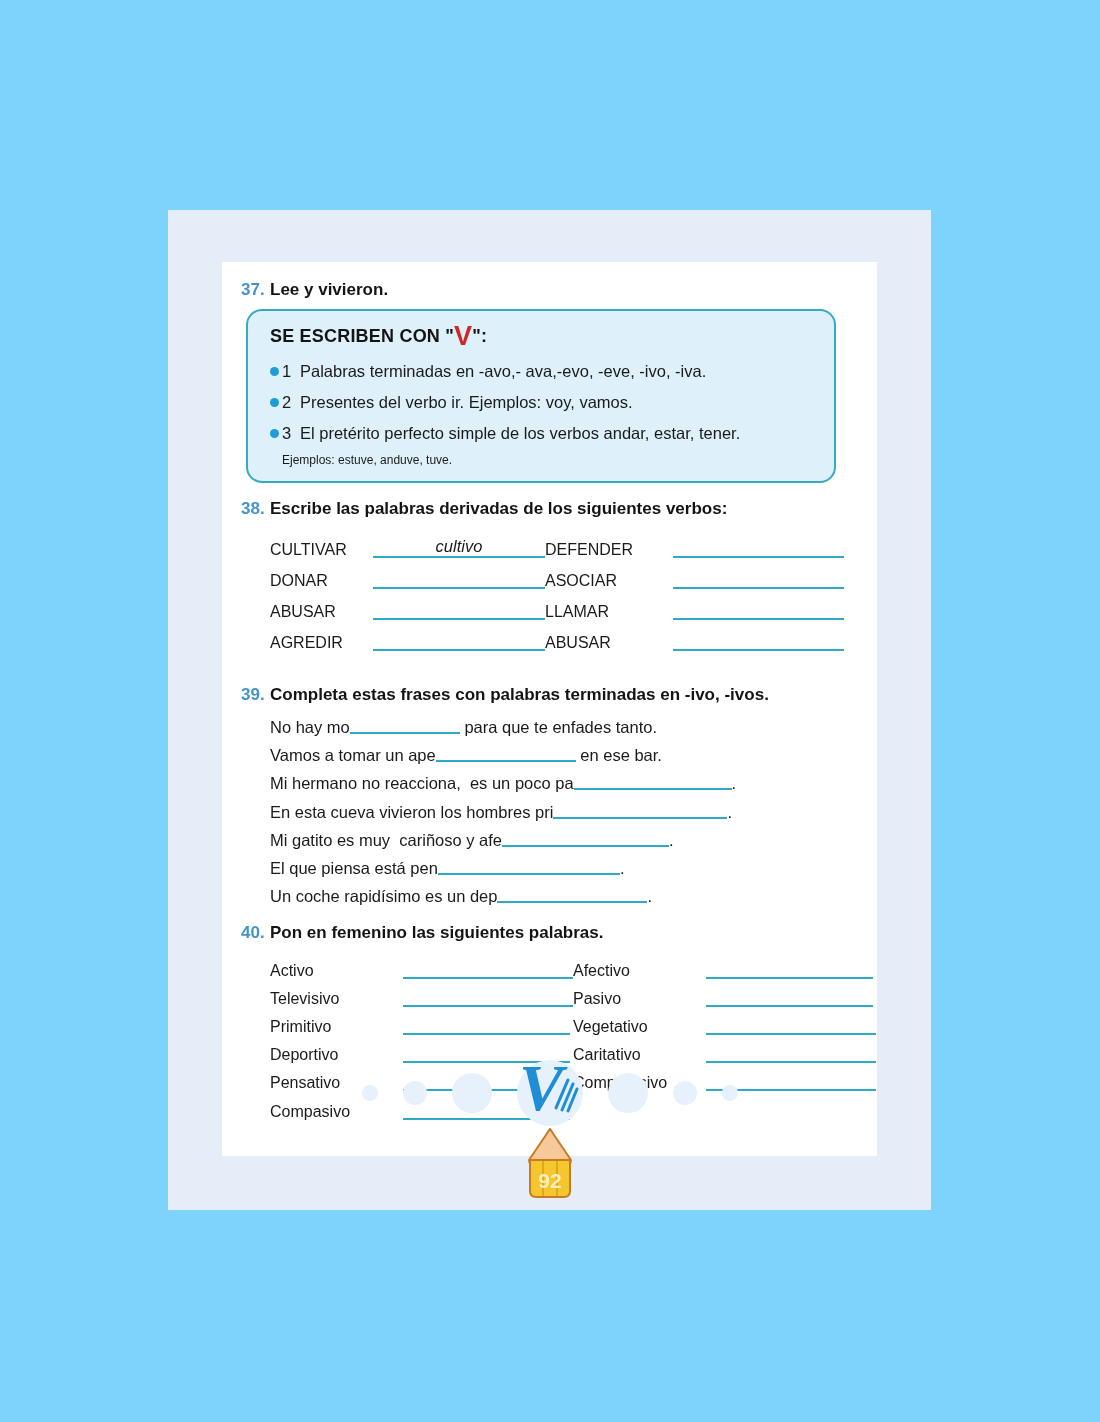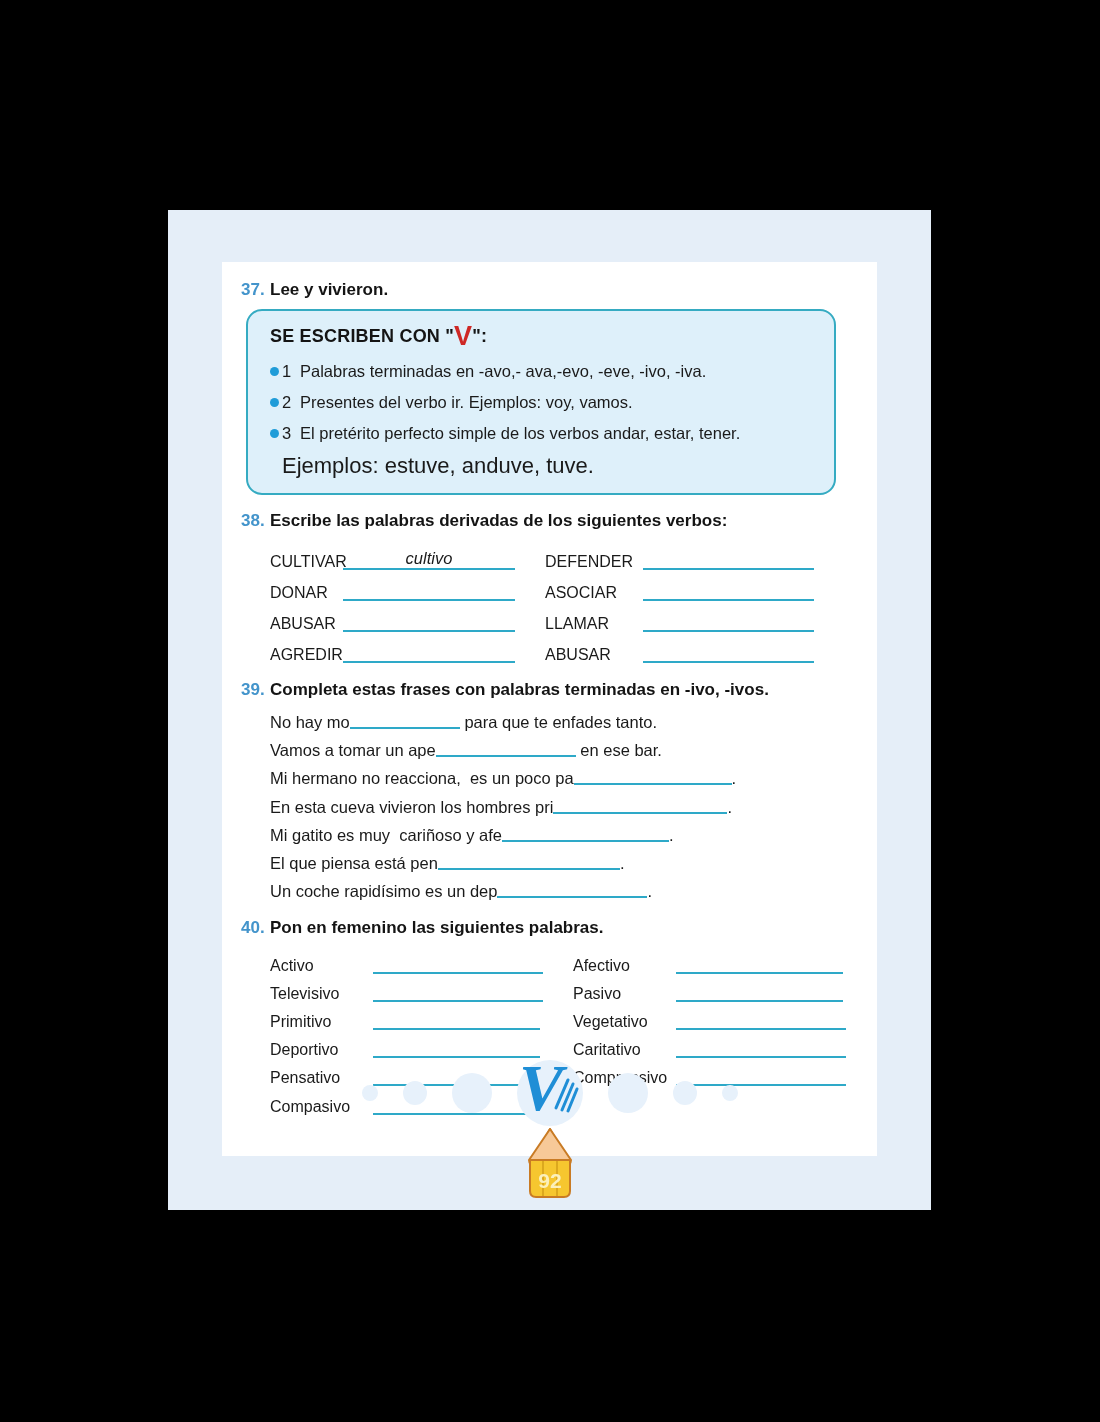--- a/index.html
+++ b/index.html
@@ -1,43 +1,43 @@
 <!DOCTYPE html>
 <html><head>
 <meta charset="utf-8">
 <style>
   * { margin:0; padding:0; box-sizing:border-box; }
   html,body { background:#ffffff; }
   body { font-family:"Liberation Sans", sans-serif; color:#1a1a1a; }
-  .canvas { position:relative; width:1100px; height:1422px; background:#000000; overflow:hidden; }
+  .canvas { position:relative; width:1100px; height:1422px; background:#7dd3fc; overflow:hidden; }
 
   .page-bg { position:absolute; left:168px; top:210px; width:763px; height:1000px; background:#e5eef8; }
 
   .card { position:absolute; left:54px; top:52px; width:655px; height:894px; background:#ffffff; padding:16px 24px 0 19px; }
 
   
   .sec-head { display:flex; align-items:baseline; font-size:17px; font-weight:bold; line-height:24px; }
   .sec-num { color:#4394cb; width:29px; flex:0 0 auto; }
   .sec-title { color:#141414; }
 
   
   .info-box { margin:7px 0 14px 5px; width:590px; background:#def0fa; border:2px solid #35abc2; border-radius:16px; padding:12px 18px 14px 22px; }
   .box-head { font-size:18px; font-weight:bold; color:#141414; letter-spacing:.2px; }
   .box-head .red-v { color:#ce2825; font-size:27px; font-weight:bold; line-height:1; vertical-align:-3px; }
   .rule-item { display:flex; align-items:baseline; margin-top:11px; font-size:16.5px; line-height:20px; }
   .dot { flex:0 0 auto; width:9px; height:9px; border-radius:50%; background:#1f9cd8; margin-right:3px; align-self:center; }
   .rule-num { flex:0 0 auto; width:18px; }
-  .box-foot { margin-top:10px; font-size:22px; padding-left:12px; }
+  .box-foot { margin-top:10px; font-size:12px; padding-left:12px; }
 
   
   .content { margin-left:29px; }
 
   
   .pair-grid { display:grid; grid-template-columns:275px 1fr; row-gap:0; margin-top:9px; }
-  .pair-row { display:flex; align-items:flex-end; height:31px; }
+  .pair-row { display:flex; align-items:flex-end; height:31px;gap:30px; }
   .verb { font-size:16px; line-height:22px; flex:0 0 auto; }
   .w-verb-l { width:73px; }
   .w-verb-r { width:98px; }
   .line { border-bottom:2px solid #2ea9c8; height:22px; margin-bottom:3px; display:flex; align-items:flex-end; justify-content:center; flex:0 0 auto; }
   .w-line38l { width:172px; }
   .w-line38r { width:171px; }
   .answer { font-style:italic; font-size:16.5px; line-height:19px; }
 
   .grid40 { grid-template-columns:303px 1fr; margin-top:8px; }
   .row40 { height:28.2px; }
@@ -132,21 +132,21 @@
         <div class="pair-row">
           <span class="verb w-verb-l">AGREDIR</span>
           <div class="line w-line38l"></div>
         </div>
         <div class="pair-row">
           <span class="verb w-verb-r">ABUSAR</span>
           <div class="line w-line38r"></div>
         </div>
       </div>
 
-      <div class="sec-head" style="margin-top:12px;">
+      <div class="sec-head" style="margin-top:29px;">
         <span class="sec-num">39.</span>
         <span class="sec-title">Completa estas frases con palabras terminadas en -ivo, -ivos.</span>
       </div>
 
       <div class="content sentences">
         <div class="sentence"><span>No hay mo</span><span class="blank bw1"></span><span> para que te enfades tanto.</span></div>
         <div class="sentence"><span>Vamos a tomar un ape</span><span class="blank bw2"></span><span> en ese bar.</span></div>
         <div class="sentence"><span>Mi hermano no reacciona,  es un poco pa</span><span class="blank bw3"></span><span>.</span></div>
         <div class="sentence"><span>En esta cueva vivieron los hombres pri</span><span class="blank bw4"></span><span>.</span></div>
         <div class="sentence"><span>Mi gatito es muy  cariñoso y afe</span><span class="blank bw5"></span><span>.</span></div>

